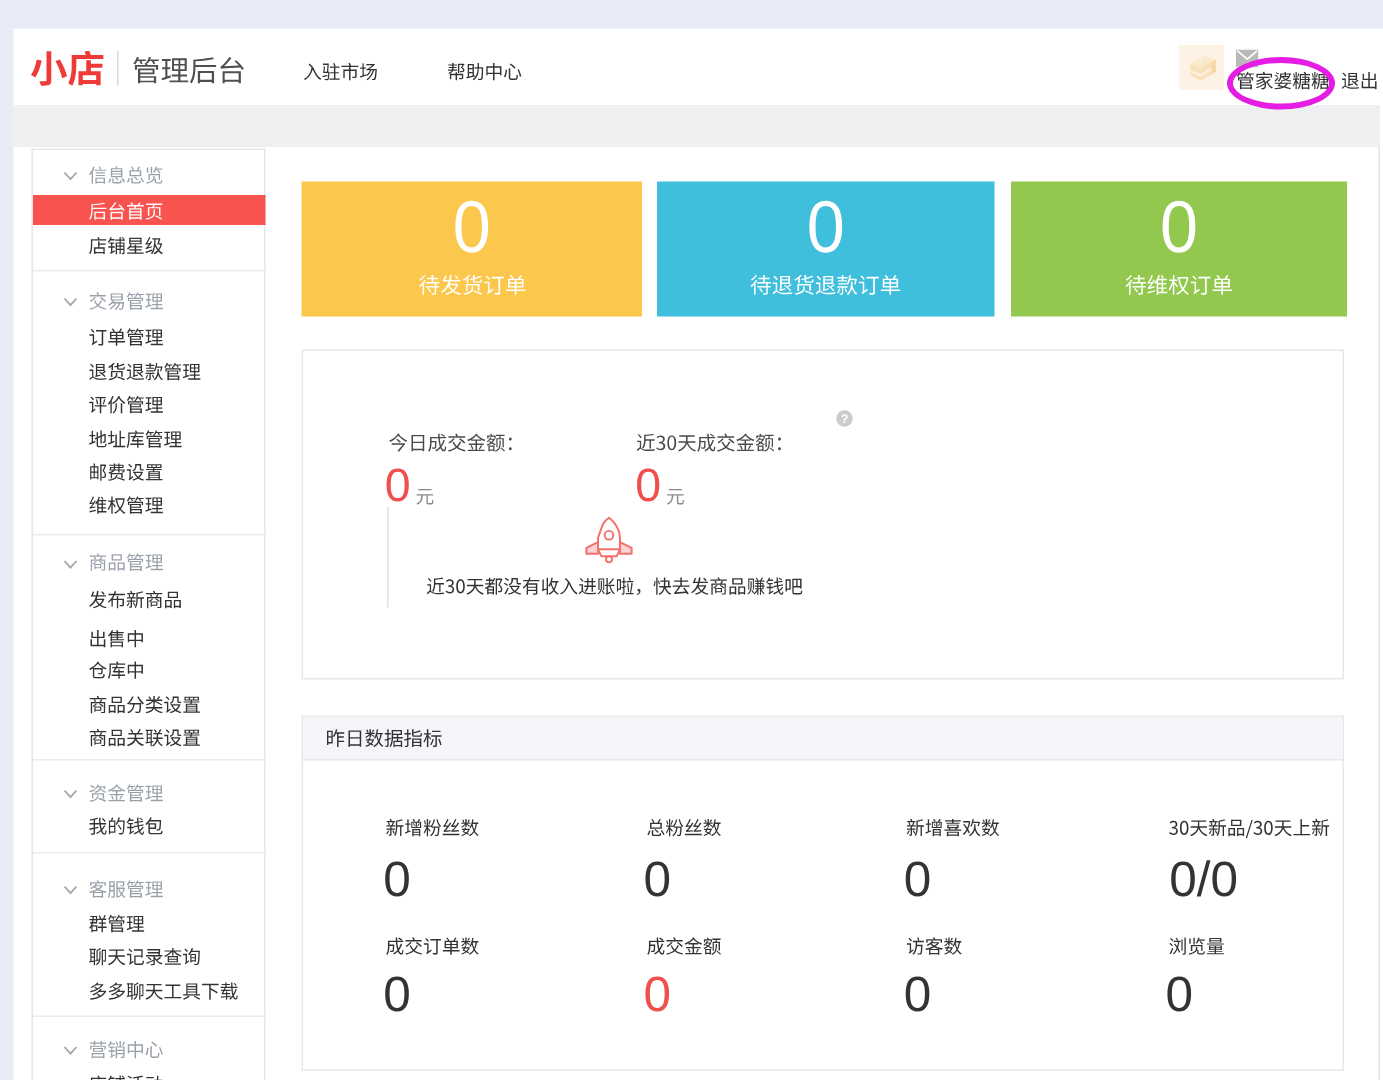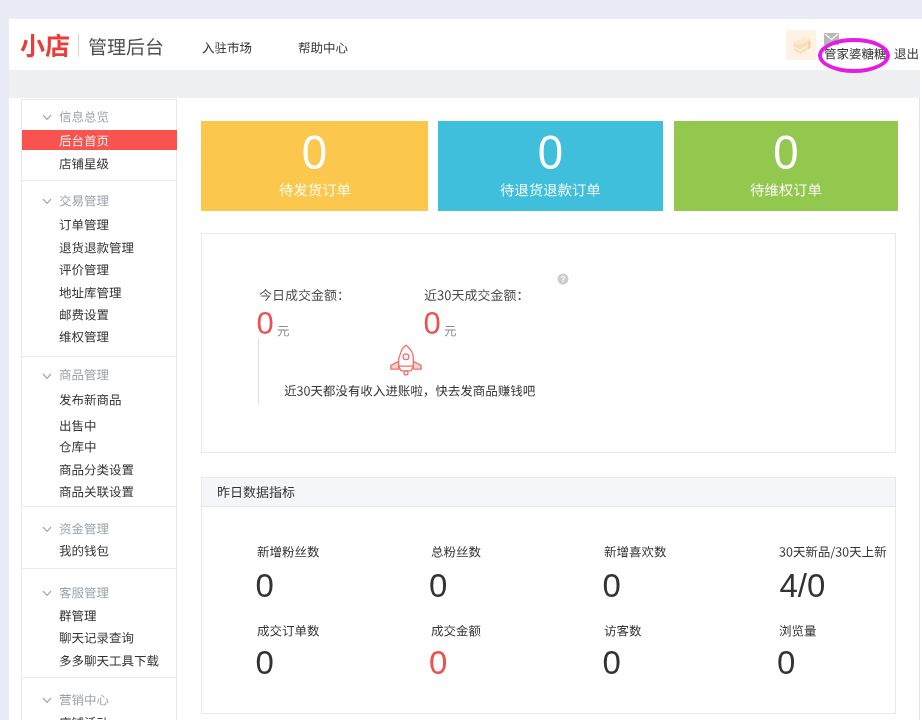--- a/index.html
+++ b/index.html
@@ -200,21 +200,21 @@
     <path d="M9.5 -2.7C10.2 -1.8 10.9 -0.7 11.2 0.1L12.0 -0.4C11.7 -1.1 10.9 -2.2 10.2 -3.1ZM5.2 -3.4C6.0 -2.8 6.9 -1.9 7.4 -1.3L8.1 -1.9C7.6 -2.5 6.7 -3.3 5.8 -3.9ZM3.5 -3.0V-0.4C3.5 0.6 3.9 0.9 5.4 0.9C5.7 0.9 7.9 0.9 8.2 0.9C9.3 0.9 9.7 0.5 9.8 -0.9C9.5 -1.0 9.1 -1.1 8.9 -1.3C8.8 -0.2 8.8 0.0 8.1 0.0C7.6 0.0 5.8 0.0 5.4 0.0C4.6 0.0 4.5 -0.1 4.5 -0.4V-3.0ZM1.7 -2.8C1.5 -1.9 1.1 -0.8 0.5 -0.1L1.4 0.3C2.0 -0.5 2.4 -1.6 2.6 -2.7ZM3.3 -7.1H9.2V-4.9H3.3ZM2.3 -8.0V-4.0H10.2V-8.0H8.2C8.7 -8.6 9.1 -9.4 9.5 -10.1L8.6 -10.5C8.2 -9.7 7.7 -8.7 7.2 -8.0H4.6L5.4 -8.3C5.1 -8.9 4.6 -9.8 4.0 -10.5L3.2 -10.1C3.7 -9.4 4.3 -8.6 4.5 -8.0Z M22.3 -10.3 21.5 -10.1C21.9 -7.8 22.6 -6.4 23.9 -5.1C24.1 -5.4 24.4 -5.7 24.6 -5.8C23.4 -6.9 22.7 -8.2 22.3 -10.3ZM13.2 -9.5C13.4 -8.6 13.7 -7.5 13.8 -6.8L14.5 -7.0C14.4 -7.7 14.1 -8.8 13.8 -9.6ZM16.9 -9.7C16.8 -8.9 16.4 -7.7 16.1 -6.9L16.7 -6.7C17.1 -7.4 17.4 -8.6 17.8 -9.5ZM13.1 -6.2V-5.3H14.8C14.3 -4.0 13.6 -2.5 12.9 -1.6C13.1 -1.4 13.3 -1.0 13.4 -0.7C14.0 -1.5 14.5 -2.6 15.0 -3.8V1.0H15.8V-3.7C16.3 -3.1 16.8 -2.4 17.0 -2.0L17.6 -2.7C17.4 -3.0 16.3 -4.3 15.8 -4.7V-5.3H17.5V-5.8C17.6 -5.5 17.8 -5.2 17.9 -5.0C18.0 -5.1 18.1 -5.2 18.3 -5.3V-4.7H19.8C19.5 -2.3 18.8 -0.7 17.2 0.3C17.4 0.5 17.7 0.8 17.8 1.0C19.6 -0.2 20.4 -2.0 20.7 -4.7H22.5C22.4 -1.6 22.2 -0.4 22.0 -0.1C21.8 0.0 21.7 0.1 21.5 0.1C21.3 0.1 20.8 0.0 20.3 -0.0C20.4 0.2 20.5 0.6 20.5 0.9C21.1 0.9 21.6 0.9 22.0 0.9C22.3 0.8 22.5 0.7 22.8 0.5C23.1 0.0 23.3 -1.3 23.5 -5.1C23.5 -5.2 23.5 -5.5 23.5 -5.5H18.5C19.5 -6.7 20.1 -8.2 20.5 -10.1L19.6 -10.2C19.3 -8.4 18.6 -6.9 17.5 -5.9V-6.2H15.8V-10.5H15.0V-6.2Z M25.6 -0.6V0.3H36.8V-0.6ZM26.5 -1.8C26.8 -1.9 27.3 -2.0 30.9 -2.2C30.9 -2.4 30.9 -2.8 30.9 -3.0L27.7 -2.9C28.9 -4.2 30.2 -5.9 31.3 -7.7L30.5 -8.2C30.1 -7.5 29.7 -6.8 29.2 -6.1L27.3 -6.1C28.1 -7.2 28.9 -8.7 29.6 -10.1L28.7 -10.5C28.1 -8.9 27.1 -7.2 26.8 -6.7C26.5 -6.3 26.3 -6.0 26.0 -5.9C26.1 -5.7 26.3 -5.2 26.3 -5.1C26.5 -5.1 26.9 -5.2 28.6 -5.3C28.1 -4.5 27.5 -3.9 27.3 -3.6C26.8 -3.1 26.5 -2.7 26.2 -2.7C26.3 -2.4 26.4 -2.0 26.5 -1.8ZM31.6 -1.9C31.9 -2.0 32.4 -2.0 36.4 -2.2C36.4 -2.4 36.4 -2.8 36.4 -3.1L32.8 -2.9C34.1 -4.2 35.5 -5.9 36.6 -7.6L35.7 -8.1C35.4 -7.5 34.9 -6.8 34.5 -6.2L32.5 -6.1C33.3 -7.2 34.1 -8.7 34.8 -10.1L33.9 -10.5C33.3 -8.9 32.3 -7.2 32.0 -6.8C31.6 -6.3 31.4 -6.1 31.2 -6.0C31.3 -5.8 31.4 -5.3 31.5 -5.1C31.7 -5.2 32.0 -5.2 33.9 -5.4C33.2 -4.5 32.7 -3.9 32.4 -3.6C31.9 -3.1 31.6 -2.8 31.3 -2.7C31.4 -2.5 31.6 -2.0 31.6 -1.9Z M43.0 -10.3C42.8 -9.8 42.4 -9.0 42.1 -8.6L42.7 -8.3C43.0 -8.7 43.5 -9.3 43.8 -9.9ZM38.6 -9.9C38.9 -9.4 39.3 -8.7 39.4 -8.3L40.1 -8.6C40.0 -9.0 39.6 -9.7 39.3 -10.2ZM42.6 -3.2C42.3 -2.6 41.9 -2.1 41.5 -1.6C41.0 -1.8 40.5 -2.1 40.0 -2.2C40.2 -2.6 40.4 -2.9 40.6 -3.2ZM38.9 -1.9C39.5 -1.7 40.2 -1.4 40.8 -1.0C40.0 -0.5 39.0 -0.1 38.0 0.2C38.2 0.4 38.4 0.7 38.5 0.9C39.6 0.6 40.7 0.1 41.6 -0.6C42.0 -0.4 42.4 -0.1 42.6 0.1L43.2 -0.5C43.0 -0.7 42.6 -1.0 42.2 -1.2C42.9 -1.9 43.4 -2.8 43.7 -3.9L43.2 -4.1L43.0 -4.0H41.0L41.2 -4.7L40.4 -4.8C40.3 -4.6 40.2 -4.3 40.1 -4.0H38.4V-3.2H39.7C39.4 -2.8 39.1 -2.3 38.9 -1.9ZM40.7 -10.5V-8.2H38.1V-7.4H40.4C39.8 -6.6 38.9 -5.8 38.0 -5.4C38.2 -5.3 38.4 -4.9 38.5 -4.7C39.3 -5.1 40.1 -5.8 40.7 -6.6V-5.1H41.6V-6.8C42.2 -6.3 43.0 -5.7 43.3 -5.4L43.8 -6.1C43.5 -6.3 42.4 -7.0 41.8 -7.4H44.1V-8.2H41.6V-10.5ZM45.4 -10.4C45.0 -8.2 44.5 -6.1 43.5 -4.8C43.7 -4.7 44.1 -4.4 44.2 -4.2C44.5 -4.7 44.8 -5.2 45.1 -5.8C45.4 -4.6 45.7 -3.5 46.2 -2.5C45.5 -1.3 44.5 -0.4 43.1 0.3C43.3 0.5 43.6 0.8 43.7 1.0C44.9 0.4 45.9 -0.5 46.6 -1.6C47.3 -0.6 48.0 0.3 49.0 0.9C49.2 0.7 49.4 0.3 49.6 0.2C48.6 -0.4 47.8 -1.3 47.1 -2.5C47.8 -3.8 48.2 -5.3 48.5 -7.2H49.4V-8.1H45.8C46.0 -8.8 46.1 -9.5 46.2 -10.3ZM47.6 -7.2C47.4 -5.8 47.1 -4.5 46.7 -3.5C46.2 -4.6 45.8 -5.9 45.6 -7.2Z" fill="#333"></path>
   </svg>
 <div class="abs" style="left:429.0px;top:568.6px;font-size:33px;line-height:1;color:#333">0</div>
 <svg style="position:absolute;left:604px;top:544.3px" width="64.5" height="16.2" viewBox="0 -12.5 64.5 16.2">
     <path d="M4.5 -2.7C4.9 -2.0 5.3 -1.2 5.5 -0.6L6.2 -1.0C6.0 -1.6 5.6 -2.4 5.1 -3.0ZM1.7 -2.9C1.4 -2.2 1.0 -1.4 0.5 -0.9C0.7 -0.7 1.0 -0.5 1.2 -0.4C1.7 -1.0 2.2 -1.9 2.5 -2.8ZM6.9 -9.3V-5.0C6.9 -3.3 6.8 -1.2 5.8 0.3C6.0 0.4 6.3 0.7 6.5 0.9C7.6 -0.7 7.8 -3.2 7.8 -5.0V-5.4H9.7V0.9H10.6V-5.4H12.0V-6.3H7.8V-8.7C9.1 -8.9 10.5 -9.2 11.6 -9.6L10.8 -10.3C9.9 -9.9 8.3 -9.5 6.9 -9.3ZM2.7 -10.3C2.9 -10.0 3.1 -9.6 3.2 -9.2H0.8V-8.4H6.3V-9.2H4.2C4.0 -9.6 3.8 -10.1 3.5 -10.6ZM4.7 -8.3C4.6 -7.8 4.3 -6.9 4.0 -6.3H0.6V-5.5H3.1V-4.2H0.6V-3.4H3.1V-0.2C3.1 -0.1 3.1 -0.1 3.0 -0.1C2.9 -0.1 2.5 -0.1 2.0 -0.1C2.1 0.2 2.3 0.5 2.3 0.7C2.9 0.7 3.3 0.7 3.6 0.6C3.9 0.5 4.0 0.2 4.0 -0.2V-3.4H6.3V-4.2H4.0V-5.5H6.5V-6.3H4.9C5.1 -6.9 5.4 -7.5 5.6 -8.2ZM1.6 -8.1C1.8 -7.6 2.0 -6.8 2.1 -6.3L2.9 -6.6C2.8 -7.0 2.6 -7.8 2.3 -8.3Z M18.3 -7.5C18.7 -6.9 19.1 -6.1 19.2 -5.7L19.8 -5.9C19.6 -6.4 19.2 -7.1 18.9 -7.7ZM22.1 -7.7C21.9 -7.1 21.5 -6.3 21.1 -5.8L21.6 -5.6C22.0 -6.1 22.4 -6.8 22.8 -7.4ZM13.0 -1.6 13.3 -0.7C14.3 -1.1 15.6 -1.6 16.8 -2.1L16.6 -2.9L15.4 -2.5V-6.6H16.6V-7.5H15.4V-10.4H14.5V-7.5H13.2V-6.6H14.5V-2.1ZM18.0 -10.1C18.4 -9.7 18.7 -9.1 18.9 -8.7L19.7 -9.1C19.6 -9.5 19.2 -10.1 18.8 -10.5ZM17.2 -8.7V-4.5H23.8V-8.7H22.1C22.5 -9.1 22.8 -9.7 23.2 -10.2L22.2 -10.5C22.0 -10.0 21.5 -9.2 21.2 -8.7ZM17.9 -8.0H20.1V-5.2H17.9ZM20.9 -8.0H23.0V-5.2H20.9ZM18.7 -1.3H22.4V-0.4H18.7ZM18.7 -2.0V-3.0H22.4V-2.0ZM17.8 -3.8V1.0H18.7V0.4H22.4V1.0H23.2V-3.8Z M28.4 -6.1H34.1V-5.1H28.4ZM27.2 -2.0V1.0H28.2V0.6H34.4V1.0H35.3V-2.0ZM28.2 -0.1V-1.3H34.4V-0.1ZM30.7 -10.5V-9.6H26.0V-8.9H30.7V-8.0H26.9V-7.3H35.7V-8.0H31.7V-8.9H36.5V-9.6H31.7V-10.5ZM27.5 -6.7V-4.4H28.8L28.4 -4.3C28.5 -4.0 28.7 -3.8 28.8 -3.5H25.6V-2.7H36.9V-3.5H33.6C33.8 -3.7 34.0 -4.0 34.2 -4.4L34.0 -4.4H35.1V-6.7ZM29.7 -3.5C29.7 -3.8 29.5 -4.1 29.3 -4.4H33.1C33.0 -4.1 32.9 -3.8 32.7 -3.5Z M38.2 -6.9C38.9 -5.9 39.7 -4.7 40.4 -3.6C39.7 -2.3 38.8 -1.2 37.8 -0.6C38.0 -0.4 38.3 -0.1 38.5 0.2C39.4 -0.5 40.2 -1.5 40.9 -2.7C41.3 -2.1 41.6 -1.4 41.9 -0.9L42.6 -1.5C42.4 -2.1 41.9 -2.9 41.4 -3.7C42.1 -5.1 42.6 -6.9 42.9 -8.9L42.3 -9.1L42.1 -9.1H38.1V-8.2H41.9C41.7 -6.9 41.3 -5.7 40.9 -4.6C40.2 -5.6 39.5 -6.5 38.8 -7.4ZM44.3 -10.5C44.1 -8.7 43.6 -6.9 42.8 -5.8C43.0 -5.7 43.5 -5.4 43.6 -5.3C44.0 -5.9 44.4 -6.8 44.7 -7.8H48.3C48.1 -7.1 47.9 -6.4 47.7 -5.9L48.5 -5.7C48.8 -6.4 49.1 -7.5 49.3 -8.5L48.7 -8.6L48.6 -8.6H44.9C45.0 -9.2 45.1 -9.8 45.2 -10.4ZM45.4 -7.0V-6.1C45.4 -4.3 45.2 -1.6 42.0 0.4C42.2 0.5 42.5 0.8 42.6 1.0C44.6 -0.2 45.5 -1.7 45.9 -3.2C46.5 -1.3 47.5 0.2 49.0 1.0C49.1 0.8 49.4 0.4 49.6 0.2C47.7 -0.7 46.7 -2.7 46.3 -5.3L46.3 -6.1V-7.0Z M55.5 -10.3C55.3 -9.8 54.9 -9.0 54.6 -8.6L55.2 -8.3C55.5 -8.7 56.0 -9.3 56.3 -9.9ZM51.1 -9.9C51.4 -9.4 51.8 -8.7 51.9 -8.3L52.6 -8.6C52.5 -9.0 52.1 -9.7 51.8 -10.2ZM55.1 -3.2C54.8 -2.6 54.4 -2.1 54.0 -1.6C53.5 -1.8 53.0 -2.1 52.5 -2.2C52.7 -2.6 52.9 -2.9 53.1 -3.2ZM51.4 -1.9C52.0 -1.7 52.7 -1.4 53.3 -1.0C52.5 -0.5 51.5 -0.1 50.5 0.2C50.7 0.4 50.9 0.7 51.0 0.9C52.1 0.6 53.2 0.1 54.1 -0.6C54.5 -0.4 54.9 -0.1 55.1 0.1L55.8 -0.5C55.5 -0.7 55.1 -1.0 54.7 -1.2C55.4 -1.9 55.9 -2.8 56.2 -3.9L55.7 -4.1L55.5 -4.0H53.5L53.8 -4.7L52.9 -4.8C52.8 -4.6 52.7 -4.3 52.6 -4.0H50.9V-3.2H52.2C51.9 -2.8 51.6 -2.3 51.4 -1.9ZM53.2 -10.5V-8.2H50.6V-7.4H52.9C52.3 -6.6 51.4 -5.8 50.5 -5.4C50.7 -5.3 50.9 -4.9 51.0 -4.7C51.8 -5.1 52.6 -5.8 53.2 -6.6V-5.1H54.1V-6.8C54.7 -6.3 55.5 -5.7 55.8 -5.4L56.3 -6.1C56.0 -6.3 54.9 -7.0 54.3 -7.4H56.6V-8.2H54.1V-10.5ZM57.9 -10.4C57.5 -8.2 57.0 -6.1 56.0 -4.8C56.2 -4.7 56.6 -4.4 56.7 -4.2C57.0 -4.7 57.3 -5.2 57.6 -5.8C57.9 -4.6 58.2 -3.5 58.7 -2.5C58.0 -1.3 57.0 -0.4 55.6 0.3C55.8 0.5 56.1 0.8 56.2 1.0C57.4 0.4 58.4 -0.5 59.1 -1.6C59.8 -0.6 60.5 0.3 61.5 0.9C61.7 0.7 61.9 0.3 62.1 0.2C61.1 -0.4 60.3 -1.3 59.6 -2.5C60.3 -3.8 60.7 -5.3 61.0 -7.2H61.9V-8.1H58.3C58.5 -8.8 58.6 -9.5 58.7 -10.3ZM60.1 -7.2C59.9 -5.8 59.6 -4.5 59.2 -3.5C58.7 -4.6 58.3 -5.9 58.1 -7.2Z" fill="#333"></path>
   </svg>
 <div class="abs" style="left:602.5px;top:568.6px;font-size:33px;line-height:1;color:#333">0</div>
 <svg style="position:absolute;left:778.5px;top:544.3px" width="109.7" height="16.2" viewBox="0 -12.5 109.7 16.2">
     <path d="M3.3 0.2C4.9 0.2 6.2 -0.8 6.2 -2.5C6.2 -3.7 5.4 -4.5 4.3 -4.8V-4.8C5.3 -5.2 5.9 -5.9 5.9 -7.0C5.9 -8.5 4.8 -9.3 3.2 -9.3C2.2 -9.3 1.4 -8.9 0.7 -8.2L1.3 -7.5C1.8 -8.0 2.5 -8.4 3.2 -8.4C4.2 -8.4 4.8 -7.8 4.8 -7.0C4.8 -6.0 4.1 -5.2 2.2 -5.2V-4.3C4.4 -4.3 5.1 -3.6 5.1 -2.5C5.1 -1.4 4.3 -0.8 3.2 -0.8C2.2 -0.8 1.5 -1.3 1.0 -1.8L0.4 -1.1C1.0 -0.4 1.9 0.2 3.3 0.2Z M10.4 0.2C12.2 0.2 13.3 -1.4 13.3 -4.6C13.3 -7.8 12.2 -9.3 10.4 -9.3C8.7 -9.3 7.6 -7.8 7.6 -4.6C7.6 -1.4 8.7 0.2 10.4 0.2ZM10.4 -0.8C9.4 -0.8 8.7 -1.9 8.7 -4.6C8.7 -7.3 9.4 -8.4 10.4 -8.4C11.4 -8.4 12.2 -7.3 12.2 -4.6C12.2 -1.9 11.4 -0.8 10.4 -0.8Z M14.7 -5.7V-4.7H19.3C18.9 -3.0 17.6 -1.1 14.4 0.2C14.6 0.4 14.9 0.8 15.0 1.0C18.2 -0.3 19.6 -2.2 20.1 -4.0C21.1 -1.6 22.8 0.1 25.3 1.0C25.5 0.7 25.7 0.3 26.0 0.1C23.4 -0.6 21.7 -2.4 20.8 -4.7H25.6V-5.7H20.5C20.5 -6.2 20.5 -6.7 20.5 -7.1V-8.6H25.1V-9.5H15.2V-8.6H19.6V-7.1C19.6 -6.7 19.5 -6.2 19.5 -5.7Z M30.9 -2.7C31.2 -2.0 31.7 -1.2 31.9 -0.6L32.6 -1.0C32.4 -1.6 31.9 -2.4 31.5 -3.0ZM28.1 -2.9C27.8 -2.2 27.4 -1.4 26.9 -0.9C27.1 -0.7 27.4 -0.5 27.6 -0.4C28.0 -1.0 28.5 -1.9 28.8 -2.8ZM33.3 -9.3V-5.0C33.3 -3.3 33.2 -1.2 32.1 0.3C32.3 0.4 32.7 0.7 32.9 0.9C34.0 -0.7 34.2 -3.2 34.2 -5.0V-5.4H36.1V0.9H37.0V-5.4H38.4V-6.3H34.2V-8.7C35.5 -8.9 36.9 -9.2 38.0 -9.6L37.2 -10.3C36.3 -9.9 34.7 -9.5 33.3 -9.3ZM29.1 -10.3C29.2 -10.0 29.4 -9.6 29.6 -9.2H27.1V-8.4H32.7V-9.2H30.6C30.4 -9.6 30.1 -10.1 29.9 -10.6ZM31.1 -8.3C30.9 -7.8 30.6 -6.9 30.4 -6.3H26.9V-5.5H29.5V-4.2H27.0V-3.4H29.5V-0.2C29.5 -0.1 29.5 -0.1 29.4 -0.1C29.2 -0.1 28.8 -0.1 28.4 -0.1C28.5 0.2 28.6 0.5 28.7 0.7C29.3 0.7 29.7 0.7 30.0 0.6C30.3 0.5 30.4 0.2 30.4 -0.2V-3.4H32.7V-4.2H30.4V-5.5H32.9V-6.3H31.3C31.5 -6.9 31.7 -7.5 32.0 -8.2ZM27.9 -8.1C28.2 -7.6 28.4 -6.8 28.4 -6.3L29.2 -6.6C29.2 -7.0 29.0 -7.8 28.7 -8.3Z M42.6 -9.1H47.6V-6.7H42.6ZM41.7 -10.0V-5.8H48.6V-10.0ZM39.9 -4.5V1.0H40.8V0.3H43.4V0.9H44.4V-4.5ZM40.8 -0.6V-3.6H43.4V-0.6ZM45.7 -4.5V1.0H46.6V0.3H49.5V0.9H50.4V-4.5ZM46.6 -0.6V-3.6H49.5V-0.6Z M51.5 2.2H52.4L56.1 -9.9H55.3Z M59.6 0.2C61.2 0.2 62.5 -0.8 62.5 -2.5C62.5 -3.7 61.6 -4.5 60.6 -4.8V-4.8C61.5 -5.2 62.2 -5.9 62.2 -7.0C62.2 -8.5 61.1 -9.3 59.5 -9.3C58.5 -9.3 57.7 -8.9 57.0 -8.2L57.6 -7.5C58.1 -8.0 58.8 -8.4 59.5 -8.4C60.4 -8.4 61.0 -7.8 61.0 -7.0C61.0 -6.0 60.4 -5.2 58.5 -5.2V-4.3C60.6 -4.3 61.4 -3.6 61.4 -2.5C61.4 -1.4 60.6 -0.8 59.5 -0.8C58.4 -0.8 57.8 -1.3 57.2 -1.8L56.6 -1.1C57.2 -0.4 58.1 0.2 59.6 0.2Z M66.7 0.2C68.4 0.2 69.5 -1.4 69.5 -4.6C69.5 -7.8 68.4 -9.3 66.7 -9.3C64.9 -9.3 63.8 -7.8 63.8 -4.6C63.8 -1.4 64.9 0.2 66.7 0.2ZM66.7 -0.8C65.7 -0.8 64.9 -1.9 64.9 -4.6C64.9 -7.3 65.7 -8.4 66.7 -8.4C67.7 -8.4 68.4 -7.3 68.4 -4.6C68.4 -1.9 67.7 -0.8 66.7 -0.8Z M71.0 -5.7V-4.7H75.6C75.1 -3.0 73.9 -1.1 70.7 0.2C70.9 0.4 71.2 0.8 71.3 1.0C74.5 -0.3 75.8 -2.2 76.4 -4.0C77.4 -1.6 79.1 0.1 81.6 1.0C81.7 0.7 82.0 0.3 82.2 0.1C79.7 -0.6 78.0 -2.4 77.1 -4.7H81.9V-5.7H76.8C76.8 -6.2 76.8 -6.7 76.8 -7.1V-8.6H81.3V-9.5H71.4V-8.6H75.8V-7.1C75.8 -6.7 75.8 -6.2 75.8 -5.7Z M88.0 -10.3V-0.5H83.3V0.4H94.5V-0.5H89.0V-5.5H93.7V-6.5H89.0V-10.3Z M99.7 -2.7C100.0 -2.0 100.5 -1.2 100.7 -0.6L101.3 -1.0C101.2 -1.6 100.7 -2.4 100.3 -3.0ZM96.8 -2.9C96.6 -2.2 96.2 -1.4 95.7 -0.9C95.9 -0.7 96.2 -0.5 96.3 -0.4C96.8 -1.0 97.3 -1.9 97.6 -2.8ZM102.1 -9.3V-5.0C102.1 -3.3 102.0 -1.2 100.9 0.3C101.1 0.4 101.5 0.7 101.6 0.9C102.8 -0.7 102.9 -3.2 102.9 -5.0V-5.4H104.8V0.9H105.8V-5.4H107.1V-6.3H102.9V-8.7C104.3 -8.9 105.7 -9.2 106.7 -9.6L106.0 -10.3C105.1 -9.9 103.5 -9.5 102.1 -9.3ZM97.8 -10.3C98.0 -10.0 98.2 -9.6 98.4 -9.2H95.9V-8.4H101.4V-9.2H99.4C99.2 -9.6 98.9 -10.1 98.7 -10.6ZM99.9 -8.3C99.7 -7.8 99.4 -6.9 99.2 -6.3H95.7V-5.5H98.3V-4.2H95.8V-3.4H98.3V-0.2C98.3 -0.1 98.3 -0.1 98.1 -0.1C98.0 -0.1 97.6 -0.1 97.2 -0.1C97.3 0.2 97.4 0.5 97.5 0.7C98.1 0.7 98.5 0.7 98.8 0.6C99.1 0.5 99.2 0.2 99.2 -0.2V-3.4H101.5V-4.2H99.2V-5.5H101.6V-6.3H100.0C100.3 -6.9 100.5 -7.5 100.7 -8.2ZM96.7 -8.1C97.0 -7.6 97.2 -6.8 97.2 -6.3L98.0 -6.6C98.0 -7.0 97.8 -7.8 97.5 -8.3Z" fill="#333"></path>
   </svg>
-<div class="abs" style="left:779.5px;top:568.6px;font-size:33px;line-height:1;color:#333">4/0</div>
+<div class="abs" style="left:779.5px;top:568.6px;font-size:33px;line-height:1;color:#333">0/0</div>
 <svg style="position:absolute;left:257px;top:622.6px" width="64.5" height="16.2" viewBox="0 -12.5 64.5 16.2">
     <path d="M6.8 -10.5C6.8 -9.8 6.8 -9.1 6.9 -8.4H1.6V-4.9C1.6 -3.2 1.5 -1.1 0.5 0.5C0.7 0.6 1.1 0.9 1.2 1.1C2.4 -0.6 2.6 -3.1 2.6 -4.9V-4.9H4.9C4.8 -2.8 4.8 -2.0 4.6 -1.8C4.5 -1.7 4.4 -1.7 4.2 -1.7C4.0 -1.7 3.4 -1.7 2.9 -1.7C3.0 -1.5 3.1 -1.1 3.1 -0.9C3.7 -0.8 4.3 -0.8 4.6 -0.8C5.0 -0.9 5.2 -1.0 5.4 -1.2C5.7 -1.5 5.7 -2.6 5.8 -5.4C5.8 -5.5 5.8 -5.8 5.8 -5.8H2.6V-7.5H6.9C7.1 -5.4 7.4 -3.6 7.9 -2.1C7.0 -1.2 6.1 -0.4 5.0 0.2C5.2 0.4 5.5 0.7 5.6 0.9C6.6 0.4 7.5 -0.3 8.2 -1.2C8.8 0.1 9.6 0.9 10.5 0.9C11.5 0.9 11.8 0.3 12.0 -1.9C11.7 -1.9 11.4 -2.1 11.2 -2.4C11.1 -0.7 11.0 -0.1 10.6 -0.1C10.0 -0.1 9.4 -0.8 8.9 -2.0C9.9 -3.2 10.6 -4.6 11.1 -6.2L10.2 -6.5C9.8 -5.2 9.2 -4.1 8.6 -3.1C8.2 -4.3 8.0 -5.8 7.9 -7.5H11.9V-8.4H7.8C7.8 -9.1 7.8 -9.8 7.8 -10.5ZM8.4 -9.9C9.2 -9.5 10.2 -8.8 10.6 -8.4L11.2 -9.0C10.7 -9.5 9.7 -10.1 9.0 -10.5Z M16.5 -7.5C15.7 -6.5 14.5 -5.5 13.4 -4.9C13.6 -4.8 13.9 -4.4 14.1 -4.2C15.2 -4.9 16.5 -6.0 17.4 -7.1ZM20.2 -6.9C21.4 -6.1 22.8 -5.0 23.4 -4.2L24.2 -4.8C23.5 -5.6 22.1 -6.7 21.0 -7.5ZM16.9 -5.3 16.1 -5.0C16.6 -3.8 17.2 -2.8 18.1 -1.9C16.8 -0.9 15.1 -0.2 13.1 0.2C13.3 0.4 13.6 0.8 13.7 1.0C15.7 0.5 17.4 -0.2 18.8 -1.3C20.1 -0.2 21.8 0.5 23.9 0.9C24.0 0.7 24.3 0.3 24.5 0.1C22.5 -0.3 20.8 -0.9 19.5 -1.9C20.4 -2.8 21.1 -3.8 21.6 -5.1L20.6 -5.3C20.2 -4.2 19.6 -3.2 18.8 -2.5C18.0 -3.3 17.3 -4.2 16.9 -5.3ZM17.7 -10.3C18.0 -9.8 18.4 -9.2 18.6 -8.8H13.3V-7.9H24.1V-8.8H19.0L19.5 -9.0C19.4 -9.4 18.9 -10.1 18.6 -10.6Z M26.4 -9.7C27.1 -9.0 27.9 -8.1 28.3 -7.6L29.0 -8.2C28.6 -8.8 27.7 -9.6 27.1 -10.2ZM27.6 0.7C27.8 0.4 28.1 0.2 30.8 -1.7C30.7 -1.8 30.5 -2.2 30.5 -2.5L28.7 -1.3V-6.6H25.6V-5.7H27.8V-1.2C27.8 -0.7 27.3 -0.3 27.1 -0.1C27.2 0.1 27.5 0.5 27.6 0.7ZM29.9 -9.5V-8.5H33.8V-0.4C33.8 -0.2 33.7 -0.1 33.5 -0.1C33.2 -0.1 32.3 -0.1 31.4 -0.1C31.5 0.2 31.7 0.7 31.8 0.9C32.9 0.9 33.7 0.9 34.2 0.8C34.6 0.6 34.8 0.3 34.8 -0.4V-8.5H37.0V-9.5Z M40.3 -5.5H43.2V-4.1H40.3ZM44.2 -5.5H47.3V-4.1H44.2ZM40.3 -7.5H43.2V-6.2H40.3ZM44.2 -7.5H47.3V-6.2H44.2ZM46.4 -10.5C46.1 -9.8 45.6 -8.9 45.1 -8.3H42.1L42.6 -8.6C42.3 -9.1 41.8 -9.9 41.2 -10.5L40.5 -10.1C40.9 -9.6 41.4 -8.8 41.7 -8.3H39.4V-3.3H43.2V-2.1H38.2V-1.2H43.2V1.0H44.2V-1.2H49.4V-2.1H44.2V-3.3H48.3V-8.3H46.2C46.6 -8.9 47.0 -9.5 47.4 -10.1Z M55.5 -10.3C55.3 -9.8 54.9 -9.0 54.6 -8.6L55.2 -8.3C55.5 -8.7 56.0 -9.3 56.3 -9.9ZM51.1 -9.9C51.4 -9.4 51.8 -8.7 51.9 -8.3L52.6 -8.6C52.5 -9.0 52.1 -9.7 51.8 -10.2ZM55.1 -3.2C54.8 -2.6 54.4 -2.1 54.0 -1.6C53.5 -1.8 53.0 -2.1 52.5 -2.2C52.7 -2.6 52.9 -2.9 53.1 -3.2ZM51.4 -1.9C52.0 -1.7 52.7 -1.4 53.3 -1.0C52.5 -0.5 51.5 -0.1 50.5 0.2C50.7 0.4 50.9 0.7 51.0 0.9C52.1 0.6 53.2 0.1 54.1 -0.6C54.5 -0.4 54.9 -0.1 55.1 0.1L55.8 -0.5C55.5 -0.7 55.1 -1.0 54.7 -1.2C55.4 -1.9 55.9 -2.8 56.2 -3.9L55.7 -4.1L55.5 -4.0H53.5L53.8 -4.7L52.9 -4.8C52.8 -4.6 52.7 -4.3 52.6 -4.0H50.9V-3.2H52.2C51.9 -2.8 51.6 -2.3 51.4 -1.9ZM53.2 -10.5V-8.2H50.6V-7.4H52.9C52.3 -6.6 51.4 -5.8 50.5 -5.4C50.7 -5.3 50.9 -4.9 51.0 -4.7C51.8 -5.1 52.6 -5.8 53.2 -6.6V-5.1H54.1V-6.8C54.7 -6.3 55.5 -5.7 55.8 -5.4L56.3 -6.1C56.0 -6.3 54.9 -7.0 54.3 -7.4H56.6V-8.2H54.1V-10.5ZM57.9 -10.4C57.5 -8.2 57.0 -6.1 56.0 -4.8C56.2 -4.7 56.6 -4.4 56.7 -4.2C57.0 -4.7 57.3 -5.2 57.6 -5.8C57.9 -4.6 58.2 -3.5 58.7 -2.5C58.0 -1.3 57.0 -0.4 55.6 0.3C55.8 0.5 56.1 0.8 56.2 1.0C57.4 0.4 58.4 -0.5 59.1 -1.6C59.8 -0.6 60.5 0.3 61.5 0.9C61.7 0.7 61.9 0.3 62.1 0.2C61.1 -0.4 60.3 -1.3 59.6 -2.5C60.3 -3.8 60.7 -5.3 61.0 -7.2H61.9V-8.1H58.3C58.5 -8.8 58.6 -9.5 58.7 -10.3ZM60.1 -7.2C59.9 -5.8 59.6 -4.5 59.2 -3.5C58.7 -4.6 58.3 -5.9 58.1 -7.2Z" fill="#333"></path>
   </svg>
 <div class="abs" style="left:255.5px;top:646.1px;font-size:33px;line-height:1;color:#333">0</div>
 <svg style="position:absolute;left:430.5px;top:622.6px" width="52.0" height="16.2" viewBox="0 -12.5 52.0 16.2">
     <path d="M6.8 -10.5C6.8 -9.8 6.8 -9.1 6.9 -8.4H1.6V-4.9C1.6 -3.2 1.5 -1.1 0.5 0.5C0.7 0.6 1.1 0.9 1.2 1.1C2.4 -0.6 2.6 -3.1 2.6 -4.9V-4.9H4.9C4.8 -2.8 4.8 -2.0 4.6 -1.8C4.5 -1.7 4.4 -1.7 4.2 -1.7C4.0 -1.7 3.4 -1.7 2.9 -1.7C3.0 -1.5 3.1 -1.1 3.1 -0.9C3.7 -0.8 4.3 -0.8 4.6 -0.8C5.0 -0.9 5.2 -1.0 5.4 -1.2C5.7 -1.5 5.7 -2.6 5.8 -5.4C5.8 -5.5 5.8 -5.8 5.8 -5.8H2.6V-7.5H6.9C7.1 -5.4 7.4 -3.6 7.9 -2.1C7.0 -1.2 6.1 -0.4 5.0 0.2C5.2 0.4 5.5 0.7 5.6 0.9C6.6 0.4 7.5 -0.3 8.2 -1.2C8.8 0.1 9.6 0.9 10.5 0.9C11.5 0.9 11.8 0.3 12.0 -1.9C11.7 -1.9 11.4 -2.1 11.2 -2.4C11.1 -0.7 11.0 -0.1 10.6 -0.1C10.0 -0.1 9.4 -0.8 8.9 -2.0C9.9 -3.2 10.6 -4.6 11.1 -6.2L10.2 -6.5C9.8 -5.2 9.2 -4.1 8.6 -3.1C8.2 -4.3 8.0 -5.8 7.9 -7.5H11.9V-8.4H7.8C7.8 -9.1 7.8 -9.8 7.8 -10.5ZM8.4 -9.9C9.2 -9.5 10.2 -8.8 10.6 -8.4L11.2 -9.0C10.7 -9.5 9.7 -10.1 9.0 -10.5Z M16.5 -7.5C15.7 -6.5 14.5 -5.5 13.4 -4.9C13.6 -4.8 13.9 -4.4 14.1 -4.2C15.2 -4.9 16.5 -6.0 17.4 -7.1ZM20.2 -6.9C21.4 -6.1 22.8 -5.0 23.4 -4.2L24.2 -4.8C23.5 -5.6 22.1 -6.7 21.0 -7.5ZM16.9 -5.3 16.1 -5.0C16.6 -3.8 17.2 -2.8 18.1 -1.9C16.8 -0.9 15.1 -0.2 13.1 0.2C13.3 0.4 13.6 0.8 13.7 1.0C15.7 0.5 17.4 -0.2 18.8 -1.3C20.1 -0.2 21.8 0.5 23.9 0.9C24.0 0.7 24.3 0.3 24.5 0.1C22.5 -0.3 20.8 -0.9 19.5 -1.9C20.4 -2.8 21.1 -3.8 21.6 -5.1L20.6 -5.3C20.2 -4.2 19.6 -3.2 18.8 -2.5C18.0 -3.3 17.3 -4.2 16.9 -5.3ZM17.7 -10.3C18.0 -9.8 18.4 -9.2 18.6 -8.8H13.3V-7.9H24.1V-8.8H19.0L19.5 -9.0C19.4 -9.4 18.9 -10.1 18.6 -10.6Z M27.5 -2.7C27.9 -2.0 28.4 -1.0 28.6 -0.4L29.4 -0.8C29.2 -1.4 28.7 -2.3 28.2 -3.0ZM34.2 -3.0C33.9 -2.3 33.3 -1.3 32.9 -0.7L33.6 -0.4C34.0 -1.0 34.6 -1.9 35.0 -2.7ZM31.2 -10.6C30.1 -8.8 27.7 -7.3 25.4 -6.5C25.6 -6.3 25.9 -5.9 26.0 -5.7C26.7 -5.9 27.4 -6.2 28.0 -6.6V-5.9H30.7V-4.2H26.4V-3.3H30.7V-0.2H25.9V0.6H36.7V-0.2H31.7V-3.3H36.1V-4.2H31.7V-5.9H34.5V-6.7C35.1 -6.3 35.8 -6.0 36.5 -5.7C36.6 -6.0 36.9 -6.3 37.1 -6.5C35.2 -7.1 33.0 -8.4 31.8 -9.8L32.1 -10.2ZM34.3 -6.8H28.3C29.4 -7.4 30.4 -8.2 31.3 -9.1C32.1 -8.2 33.2 -7.4 34.3 -6.8Z M46.2 -6.2C46.1 -2.3 46.0 -0.6 43.2 0.4C43.4 0.5 43.6 0.8 43.7 1.1C46.6 -0.0 46.9 -2.0 47.0 -6.2ZM46.7 -1.1C47.5 -0.5 48.6 0.4 49.1 1.0L49.6 0.3C49.1 -0.2 48.0 -1.1 47.2 -1.6ZM44.1 -7.6V-1.7H44.9V-6.9H48.1V-1.8H49.0V-7.6H46.6C46.8 -8.0 46.9 -8.5 47.1 -8.9H49.4V-9.8H43.9V-8.9H46.2C46.1 -8.5 45.9 -8.0 45.8 -7.6ZM40.2 -10.3C40.3 -10.0 40.5 -9.6 40.7 -9.3H38.3V-7.4H39.1V-8.5H42.9V-7.4H43.7V-9.3H41.7C41.5 -9.7 41.2 -10.1 41.0 -10.5ZM39.1 -2.9V0.9H39.9V0.5H42.1V0.9H43.0V-2.9ZM39.9 -0.3V-2.1H42.1V-0.3ZM39.4 -5.2 40.3 -4.7C39.6 -4.2 38.8 -3.8 38.0 -3.6C38.1 -3.4 38.3 -3.0 38.4 -2.7C39.3 -3.1 40.3 -3.6 41.1 -4.3C41.9 -3.8 42.6 -3.4 43.1 -3.0L43.8 -3.7C43.3 -4.0 42.5 -4.4 41.7 -4.8C42.4 -5.5 42.9 -6.2 43.2 -6.9L42.7 -7.3L42.5 -7.2H40.6C40.8 -7.5 40.9 -7.7 41.0 -8.0L40.2 -8.1C39.8 -7.3 39.1 -6.3 38.0 -5.6C38.2 -5.4 38.4 -5.2 38.5 -5.0C39.2 -5.4 39.7 -6.0 40.1 -6.5H42.0C41.8 -6.0 41.4 -5.6 41.0 -5.2L40.0 -5.8Z" fill="#333"></path>
   </svg>
 <div class="abs" style="left:429.0px;top:646.1px;font-size:33px;line-height:1;color:#f0504d">0</div>
 <svg style="position:absolute;left:604px;top:622.6px" width="39.5" height="16.2" viewBox="0 -12.5 39.5 16.2">
     <path d="M7.4 -10.3C7.6 -9.6 7.9 -8.8 8.0 -8.3L8.9 -8.6C8.8 -9.1 8.5 -9.9 8.3 -10.5ZM1.6 -9.7C2.2 -9.1 3.0 -8.3 3.3 -7.8L4.0 -8.5C3.6 -9.0 2.8 -9.7 2.2 -10.3ZM4.7 -8.3V-7.4H6.5C6.4 -4.3 6.2 -1.2 4.2 0.4C4.5 0.5 4.8 0.8 4.9 1.0C6.5 -0.3 7.1 -2.3 7.3 -4.7H10.1C9.9 -1.6 9.8 -0.4 9.5 -0.1C9.4 0.0 9.3 0.1 9.0 0.1C8.8 0.1 8.2 0.0 7.5 -0.0C7.7 0.2 7.8 0.6 7.8 0.9C8.5 0.9 9.1 0.9 9.4 0.9C9.8 0.9 10.1 0.8 10.3 0.5C10.7 0.0 10.8 -1.3 11.0 -5.1C11.0 -5.2 11.0 -5.6 11.0 -5.6H7.4C7.4 -6.2 7.4 -6.8 7.4 -7.4H11.9V-8.3ZM0.6 -6.6V-5.7H2.5V-1.5C2.5 -1.0 2.1 -0.5 1.8 -0.4C2.0 -0.2 2.3 0.2 2.4 0.4C2.6 0.2 2.9 -0.1 5.1 -1.8C5.1 -2.0 4.9 -2.3 4.9 -2.6L3.4 -1.6V-6.6Z M16.9 -6.6H20.8C20.2 -6.0 19.6 -5.5 18.8 -5.1C18.0 -5.5 17.4 -6.0 16.9 -6.6ZM17.2 -8.3C16.6 -7.3 15.4 -6.2 13.7 -5.5C13.9 -5.3 14.2 -5.0 14.3 -4.8C15.0 -5.2 15.7 -5.6 16.2 -6.0C16.7 -5.5 17.3 -5.0 17.9 -4.6C16.4 -3.8 14.6 -3.3 12.9 -3.0C13.1 -2.8 13.3 -2.4 13.4 -2.2C14.1 -2.3 14.7 -2.5 15.4 -2.7V1.0H16.3V0.6H21.3V1.0H22.2V-2.7C22.8 -2.6 23.4 -2.5 24.0 -2.4C24.1 -2.6 24.4 -3.1 24.6 -3.3C22.8 -3.5 21.1 -3.9 19.7 -4.6C20.7 -5.3 21.6 -6.1 22.2 -7.0L21.6 -7.4L21.4 -7.4H17.7C17.9 -7.6 18.1 -7.9 18.2 -8.1ZM18.8 -4.0C19.7 -3.6 20.7 -3.2 21.8 -2.9H16.0C16.9 -3.2 17.9 -3.6 18.8 -4.0ZM16.3 -0.2V-2.1H21.3V-0.2ZM17.9 -10.4C18.1 -10.1 18.3 -9.7 18.5 -9.4H13.5V-7.0H14.4V-8.5H23.1V-7.0H24.0V-9.4H19.5C19.4 -9.8 19.1 -10.2 18.8 -10.6Z M30.5 -10.3C30.3 -9.8 29.9 -9.0 29.6 -8.6L30.2 -8.3C30.5 -8.7 31.0 -9.3 31.3 -9.9ZM26.1 -9.9C26.4 -9.4 26.8 -8.7 26.9 -8.3L27.6 -8.6C27.5 -9.0 27.1 -9.7 26.8 -10.2ZM30.1 -3.2C29.8 -2.6 29.4 -2.1 29.0 -1.6C28.5 -1.8 28.0 -2.1 27.5 -2.2C27.7 -2.6 27.9 -2.9 28.1 -3.2ZM26.4 -1.9C27.0 -1.7 27.7 -1.4 28.3 -1.0C27.5 -0.5 26.5 -0.1 25.5 0.2C25.7 0.4 25.9 0.7 26.0 0.9C27.1 0.6 28.2 0.1 29.1 -0.6C29.5 -0.4 29.9 -0.1 30.1 0.1L30.8 -0.5C30.5 -0.7 30.1 -1.0 29.7 -1.2C30.4 -1.9 30.9 -2.8 31.2 -3.9L30.7 -4.1L30.5 -4.0H28.5L28.8 -4.7L27.9 -4.8C27.8 -4.6 27.7 -4.3 27.6 -4.0H25.9V-3.2H27.2C26.9 -2.8 26.6 -2.3 26.4 -1.9ZM28.2 -10.5V-8.2H25.6V-7.4H27.9C27.3 -6.6 26.4 -5.8 25.5 -5.4C25.7 -5.3 25.9 -4.9 26.0 -4.7C26.8 -5.1 27.6 -5.8 28.2 -6.6V-5.1H29.1V-6.8C29.7 -6.3 30.4 -5.7 30.8 -5.4L31.3 -6.1C31.0 -6.3 29.9 -7.0 29.3 -7.4H31.6V-8.2H29.1V-10.5ZM32.9 -10.4C32.5 -8.2 32.0 -6.1 31.0 -4.8C31.2 -4.7 31.6 -4.4 31.7 -4.2C32.0 -4.7 32.3 -5.2 32.6 -5.8C32.9 -4.6 33.2 -3.5 33.7 -2.5C33.0 -1.3 32.0 -0.4 30.6 0.3C30.8 0.5 31.1 0.8 31.2 1.0C32.4 0.4 33.4 -0.5 34.1 -1.6C34.8 -0.6 35.5 0.3 36.5 0.9C36.7 0.7 36.9 0.3 37.1 0.2C36.1 -0.4 35.3 -1.3 34.6 -2.5C35.3 -3.8 35.7 -5.3 36.0 -7.2H36.9V-8.1H33.3C33.5 -8.8 33.6 -9.5 33.7 -10.3ZM35.1 -7.2C34.9 -5.8 34.6 -4.5 34.2 -3.5C33.7 -4.6 33.3 -5.9 33.1 -7.2Z" fill="#333"></path>

